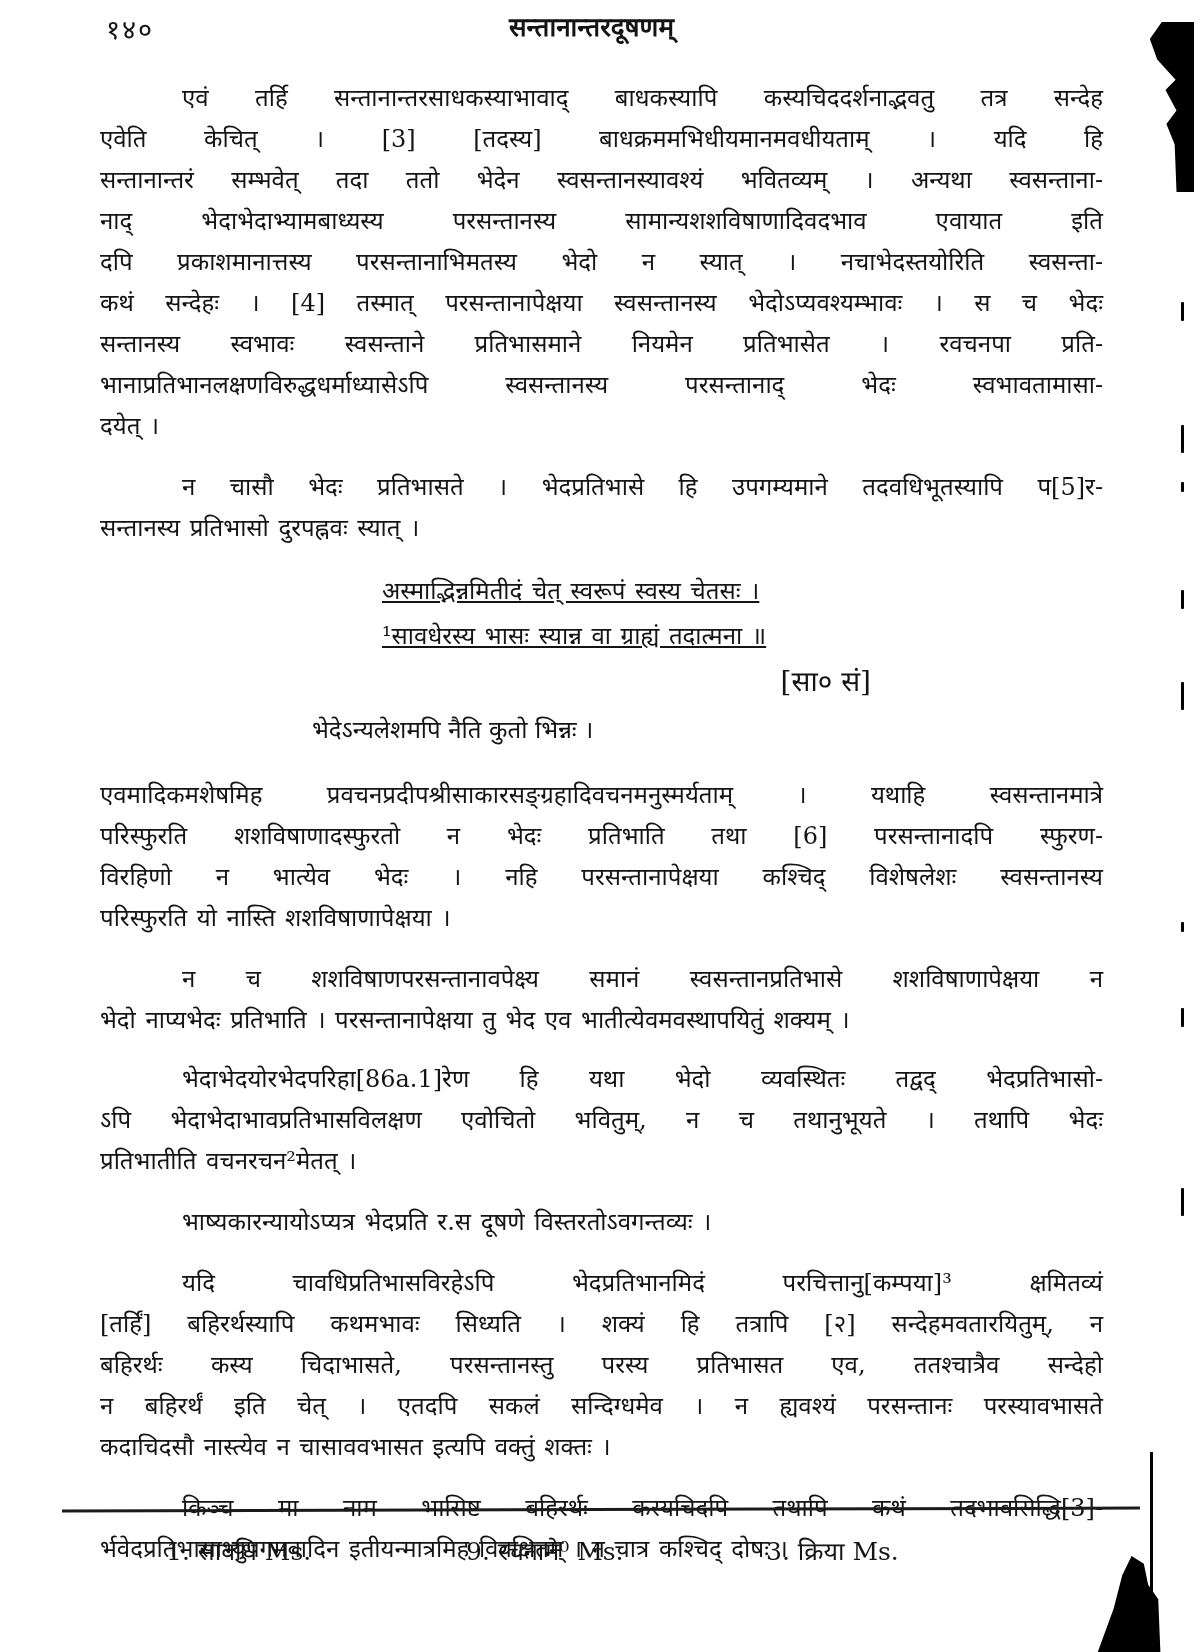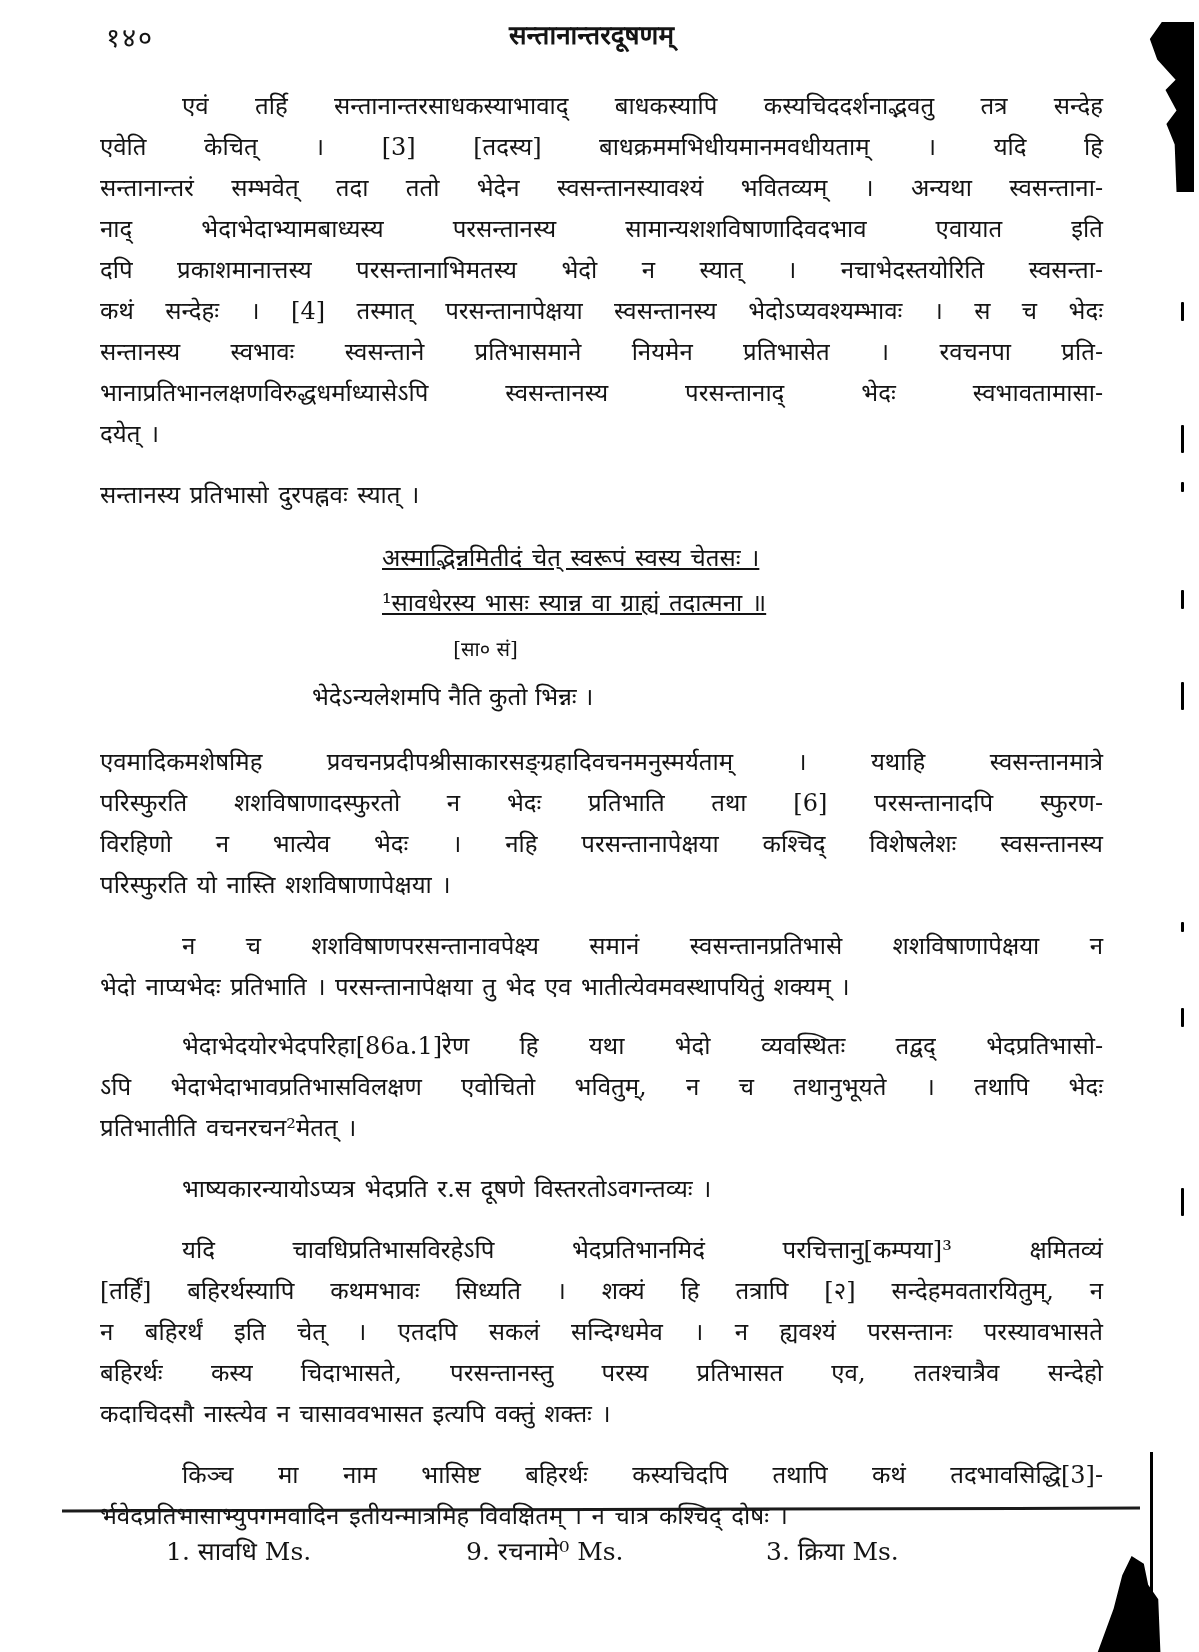--- a/index.html
+++ b/index.html
@@ -10,21 +10,21 @@
     font-family:"DejaVu Serif","Liberation Serif",serif;
     position:relative;
     overflow:hidden;
   }
   .page{
     position:absolute;left:0;top:0;width:1199px;height:1652px;
   }
   .header{
     position:relative;
     height:46px;
-    margin-top:16px;
+    margin-top:8px;
     padding-left:32px;
   }
   .page-number{
     position:absolute;left:106px;top:2px;
     font-size:27px;letter-spacing:2px;
   }
   .running-title{
     position:absolute;left:0;right:16px;top:0;
     text-align:center;
     font-size:26px;
@@ -42,23 +42,23 @@
     text-align:justify;
     text-align-last:justify;
     white-space:normal;
     word-spacing:2px;
   }
   .line.last{text-align-last:left;}
   .line.indent{padding-left:82px;}
   .verse{margin:4px 0 2px 282px;}
   .verse .line{text-align:left;text-align-last:left;line-height:45px;text-decoration:underline;}
   .attribution{
-    text-align:center;
+    text-align:right;
     padding-right:232px;
-    font-size:20px;
+    font-size:28px;
     line-height:42px;
     margin-bottom:6px;
   }
   .centerline{
     margin:2px 0 24px 212px;
     font-size:24px;
     line-height:42px;
   }
   .footnote-rule{
     position:absolute;
@@ -106,20 +106,21 @@
         <div class="line">एवेति  केचित्  ।  [3]  [तदस्य]  बाधक्रममभिधीयमानमवधीयताम्  ।  यदि  हि</div>
         <div class="line">सन्तानान्तरं सम्भवेत् तदा ततो भेदेन स्वसन्तानस्यावश्यं भवितव्यम् । अन्यथा स्वसन्ताना-</div>
         <div class="line">नाद्  भेदाभेदाभ्यामबाध्यस्य  परसन्तानस्य  सामान्यशशविषाणादिवदभाव  एवायात  इति</div>
         <div class="line">दपि प्रकाशमानात्तस्य परसन्तानाभिमतस्य  भेदो न स्यात् । नचाभेदस्तयोरिति स्वसन्ता-</div>
         <div class="line">कथं सन्देहः । [4] तस्मात् परसन्तानापेक्षया स्वसन्तानस्य भेदोऽप्यवश्यम्भावः । स च भेदः</div>
         <div class="line">सन्तानस्य स्वभावः  स्वसन्ताने प्रतिभासमाने नियमेन प्रतिभासेत । रवचनपा प्रति-</div>
         <div class="line">भानाप्रतिभानलक्षणविरुद्धधर्माध्यासेऽपि  स्वसन्तानस्य  परसन्तानाद्  भेदः  स्वभावतामासा-</div>
         <div class="line last">दयेत् ।</div>
       </div>
       <div class="block">
+        <div class="line indent">न  चासौ  भेदः  प्रतिभासते ।  भेदप्रतिभासे  हि उपगम्यमाने  तदवधिभूतस्यापि प[5]र-</div>
         <div class="line last">सन्तानस्य  प्रतिभासो  दुरपह्नवः  स्यात् ।</div>
       </div>
       <div class="block verse">
         <div class="line">अस्माद्भिन्नमितीदं  चेत्  स्वरूपं  स्वस्य  चेतसः ।</div>
         <div class="line last">¹सावधेरस्य  भासः  स्यान्न  वा  ग्राह्यं  तदात्मना ॥</div>
       </div>
       <div class="attribution">[सा० सं]</div>
       <div class="centerline">भेदेऽन्यलेशमपि  नैति  कुतो  भिन्नः ।</div>
       <div class="block">
         <div class="line">एवमादिकमशेषमिह प्रवचनप्रदीपश्रीसाकारसङ्ग्रहादिवचनमनुस्मर्यताम् । यथाहि स्वसन्तानमात्रे</div>
@@ -135,22 +136,22 @@
         <div class="line indent">भेदाभेदयोरभेदपरिहा[86a.1]रेण  हि  यथा  भेदो  व्यवस्थितः  तद्वद्  भेदप्रतिभासो-</div>
         <div class="line">ऽपि  भेदाभेदाभावप्रतिभासविलक्षण  एवोचितो  भवितुम्,  न  च  तथानुभूयते ।  तथापि  भेदः</div>
         <div class="line last">प्रतिभातीति  वचनरचन²मेतत् ।</div>
       </div>
       <div class="block">
         <div class="line last indent">भाष्यकारन्यायोऽप्यत्र  भेदप्रति र.स दूषणे  विस्तरतोऽवगन्तव्यः ।</div>
       </div>
       <div class="block">
         <div class="line indent">यदि  चावधिप्रतिभासविरहेऽपि  भेदप्रतिभानमिदं  परचित्तानु[कम्पया]³  क्षमितव्यं</div>
         <div class="line">[तर्हिं]  बहिरर्थस्यापि  कथमभावः  सिध्यति ।  शक्यं  हि  तत्रापि  [२]  सन्देहमवतारयितुम्,  न</div>
+        <div class="line">बहिरर्थः  कस्य  चिदाभासते,  परसन्तानस्तु  परस्य  प्रतिभासत  एव,  ततश्चात्रैव  सन्देहो</div>
         <div class="line">न बहिरर्थं  इति  चेत् । एतदपि  सकलं  सन्दिग्धमेव । न  ह्यवश्यं  परसन्तानः  परस्यावभासते</div>
-        <div class="line">बहिरर्थः  कस्य  चिदाभासते,  परसन्तानस्तु  परस्य  प्रतिभासत  एव,  ततश्चात्रैव  सन्देहो</div>
         <div class="line last">कदाचिदसौ  नास्त्येव  न  चासाववभासत  इत्यपि  वक्तुं  शक्तः ।</div>
       </div>
       <div class="block">
         <div class="line indent">किञ्च  मा  नाम  भासिष्ट  बहिरर्थः  कस्यचिदपि  तथापि  कथं  तदभावसिद्धि[3]-</div>
         <div class="line last">र्भवेदप्रतिभासाभ्युपगमवादिन  इतीयन्मात्रमिह  विवक्षितम् ।  न  चात्र  कश्चिद्  दोषः । </div>
       </div>
     </div>
 
   <div class="footnote-rule"></div>
 

